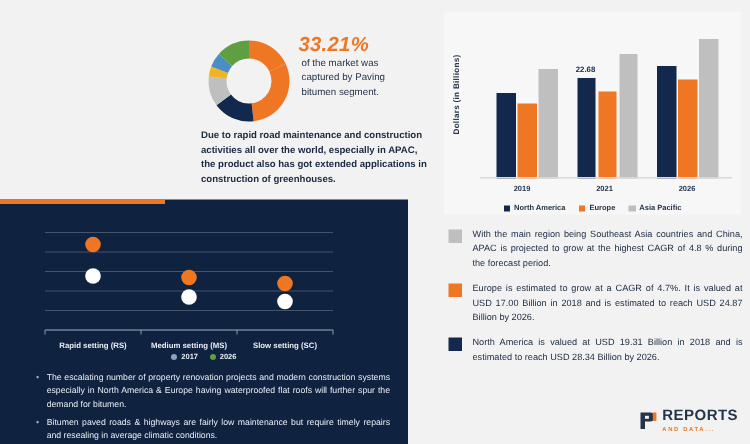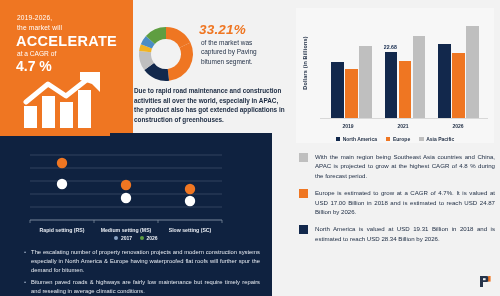--- a/index.html
+++ b/index.html
@@ -82,36 +82,20 @@
   #logo-mark { width:13px; height:13px; position:relative; }
   #logo-text { display:flex; flex-direction:column; line-height:1; }
   #logo-main { font-size:10px; font-weight:bold; color:#26344a; letter-spacing:.3px; }
   #logo-sub { font-size:3.9px; font-weight:bold; color:#ef7622; letter-spacing:1.1px; margin-top:1px;}
 </style>
 </head>
 <body>
 
 <div id="page">
 
-  <div id="orange-panel">
-    <div class="op-line1">2019-2026,</div>
-    <div class="op-line2">the market will</div>
-    <div class="op-accel">ACCELERATE</div>
-    <div class="op-cagr">at a CAGR of</div>
-    <div class="op-val">4.7 %</div>
-
-    <svg id="growth-icon" viewBox="0 0 100 56">
-      <rect x="2" y="34" width="13" height="22" fill="#ffffff"></rect>
-      <rect x="20" y="24" width="13" height="32" fill="#ffffff"></rect>
-      <rect x="38" y="30" width="13" height="26" fill="#ffffff"></rect>
-      <rect x="56" y="18" width="13" height="38" fill="#ffffff"></rect>
-      <path d="M4 30 L26 12 L44 24 L72 2" stroke="#ffffff" stroke-width="5" fill="none" stroke-linecap="round" stroke-linejoin="round"></path>
-      <path d="M58 0 L78 0 L78 20 L70 12 L58 8 Z" fill="#ffffff"></path>
-    </svg>
-  </div>
 
   <div id="donut-wrap">
     <svg width="70" height="70" viewBox="0 0 70 70">
       <g transform="translate(35,35)">
 
         <path d="M 0 -27 A 27 27 0 0 1 24.46 -11.45 L 13.59 -6.36 A 15 15 0 0 0 0 -15 Z" fill="#ef7622"></path>
         <path d="M 24.46 -11.45 A 27 27 0 0 1 3.09 26.82 L 1.72 14.9 A 15 15 0 0 0 13.59 -6.36 Z" fill="#ef7622"></path>
         <path d="M 3.09 26.82 A 27 27 0 0 1 -21.66 16.1 L -12.03 8.94 A 15 15 0 0 0 1.72 14.9 Z" fill="#12284c"></path>
         <path d="M -21.66 16.1 A 27 27 0 0 1 -26.84 -3.01 L -14.91 -1.67 A 15 15 0 0 0 -12.03 8.94 Z" fill="#bfbfbf"></path>
         <path d="M -26.84 -3.01 A 27 27 0 0 1 -25.2 -9.72 L -14 -5.4 A 15 15 0 0 0 -14.91 -1.67 Z" fill="#f0b323"></path>
@@ -239,15 +223,19 @@
       <p>Bitumen paved roads &amp; highways are fairly low maintenance but require timely repairs and resealing in average climatic conditions.</p>
     </div>
   </div>
 
   <div id="logo">
     <svg id="logo-mark" viewBox="0 0 13 13">
       <path d="M1 1 H7.5 A3 3 0 0 1 7.5 7 H4 V12 H1 Z" fill="#26344a"></path>
       <rect x="4" y="3.2" width="2.6" height="2" fill="#f2f2f2"></rect>
       <rect x="9.2" y="1" width="2.4" height="5.6" fill="#ef7622"></rect>
     </svg>
+    <span id="logo-text">
+      <span id="logo-main">REPORTS</span>
+      <span id="logo-sub">AND DATA...</span>
+    </span>
   </div>
 
 </div>
 
 </body></html>

